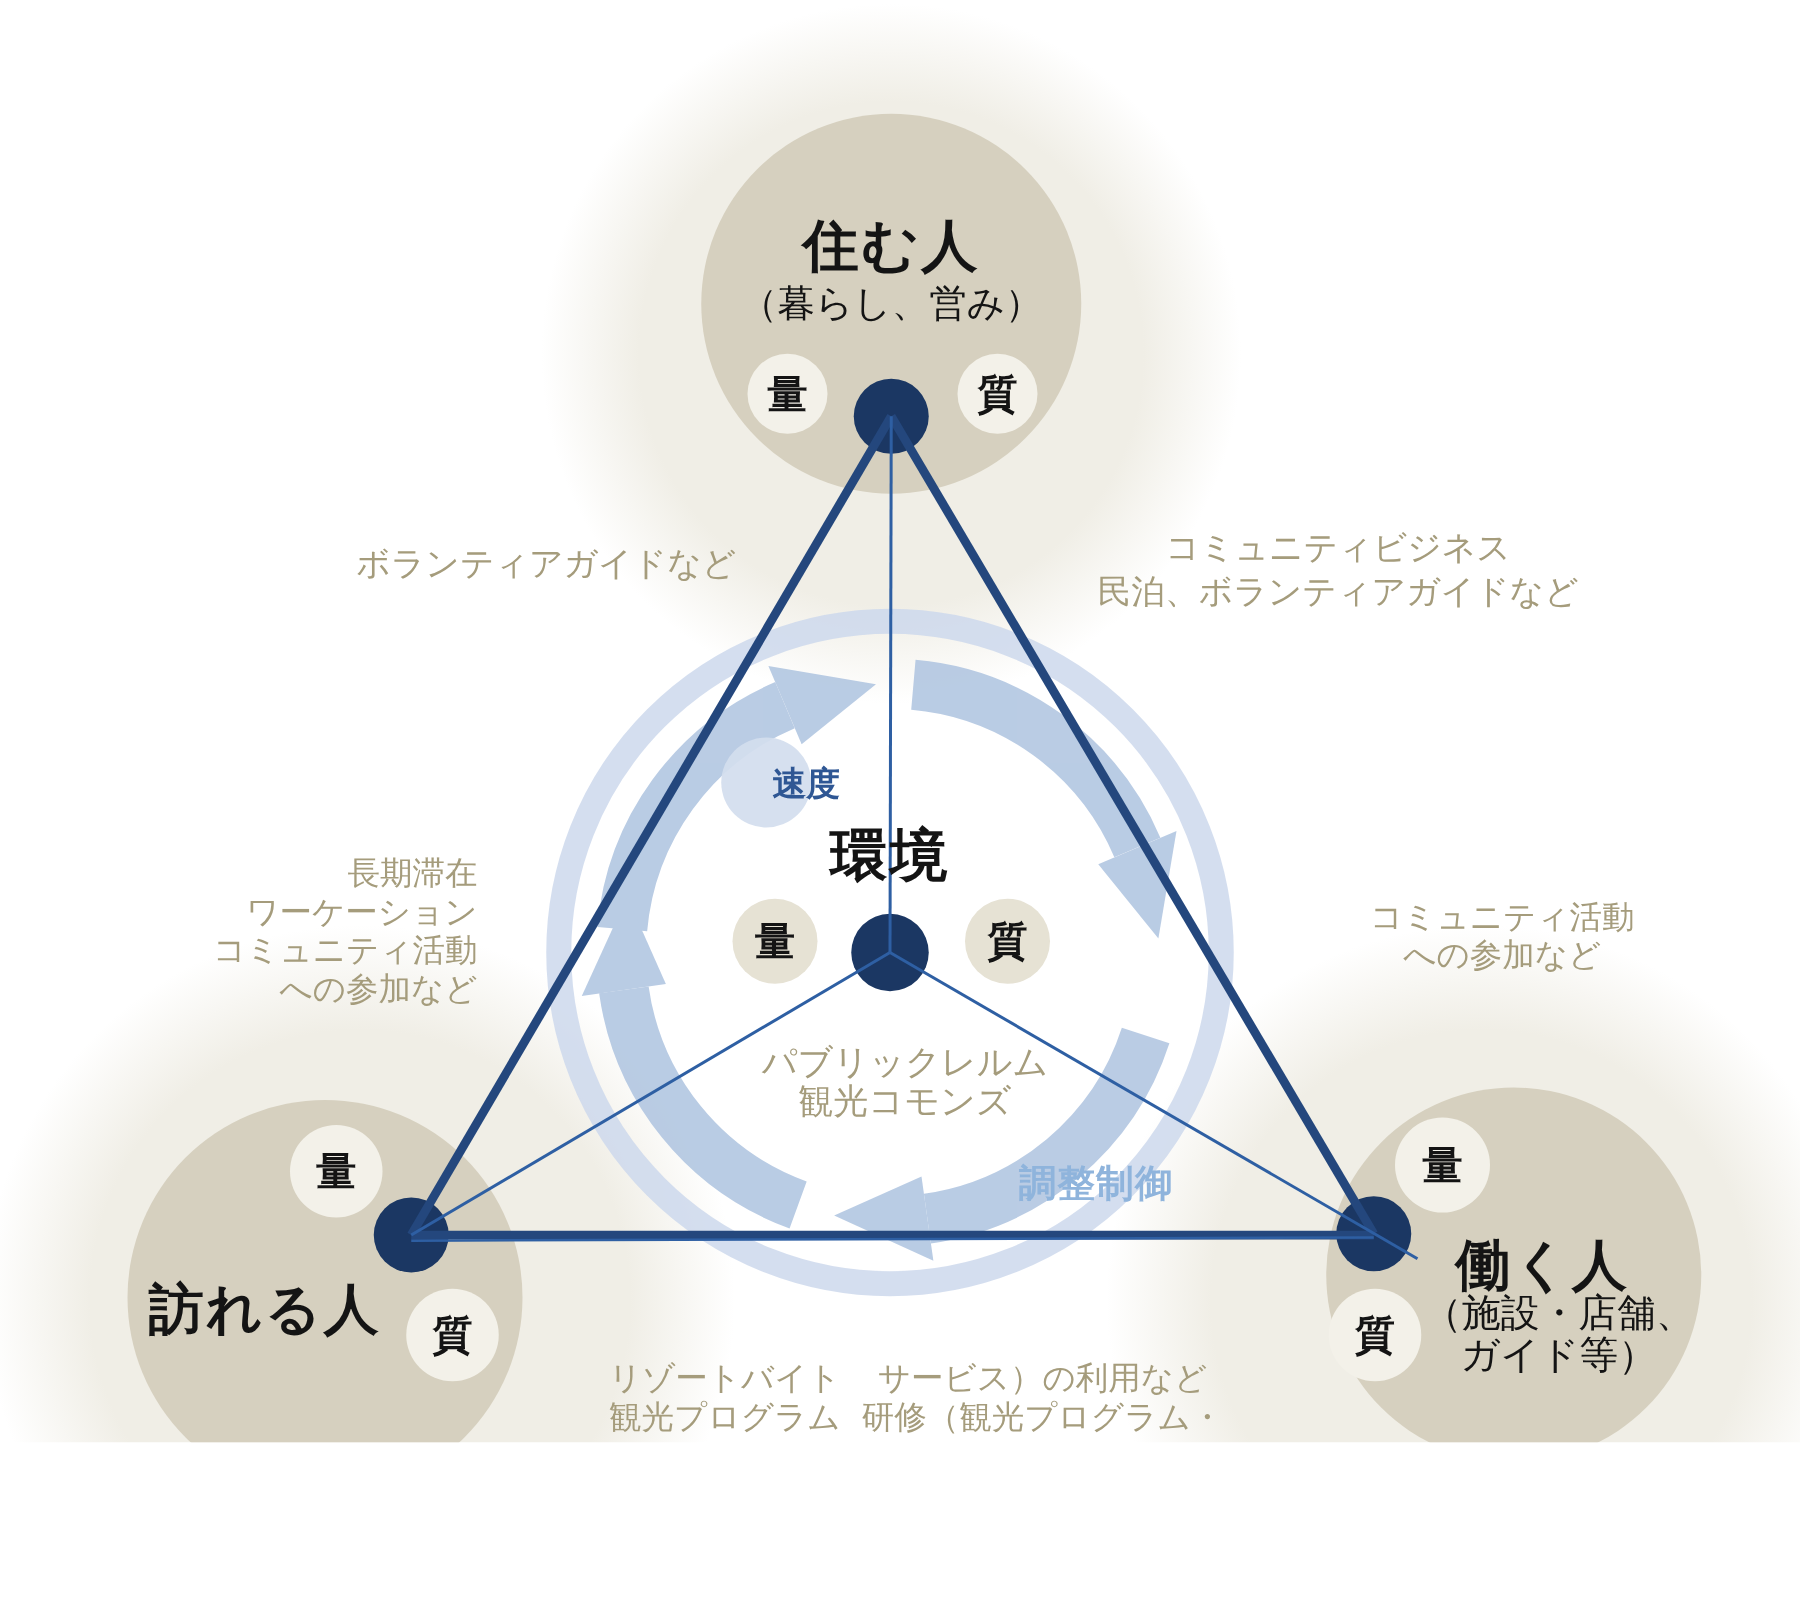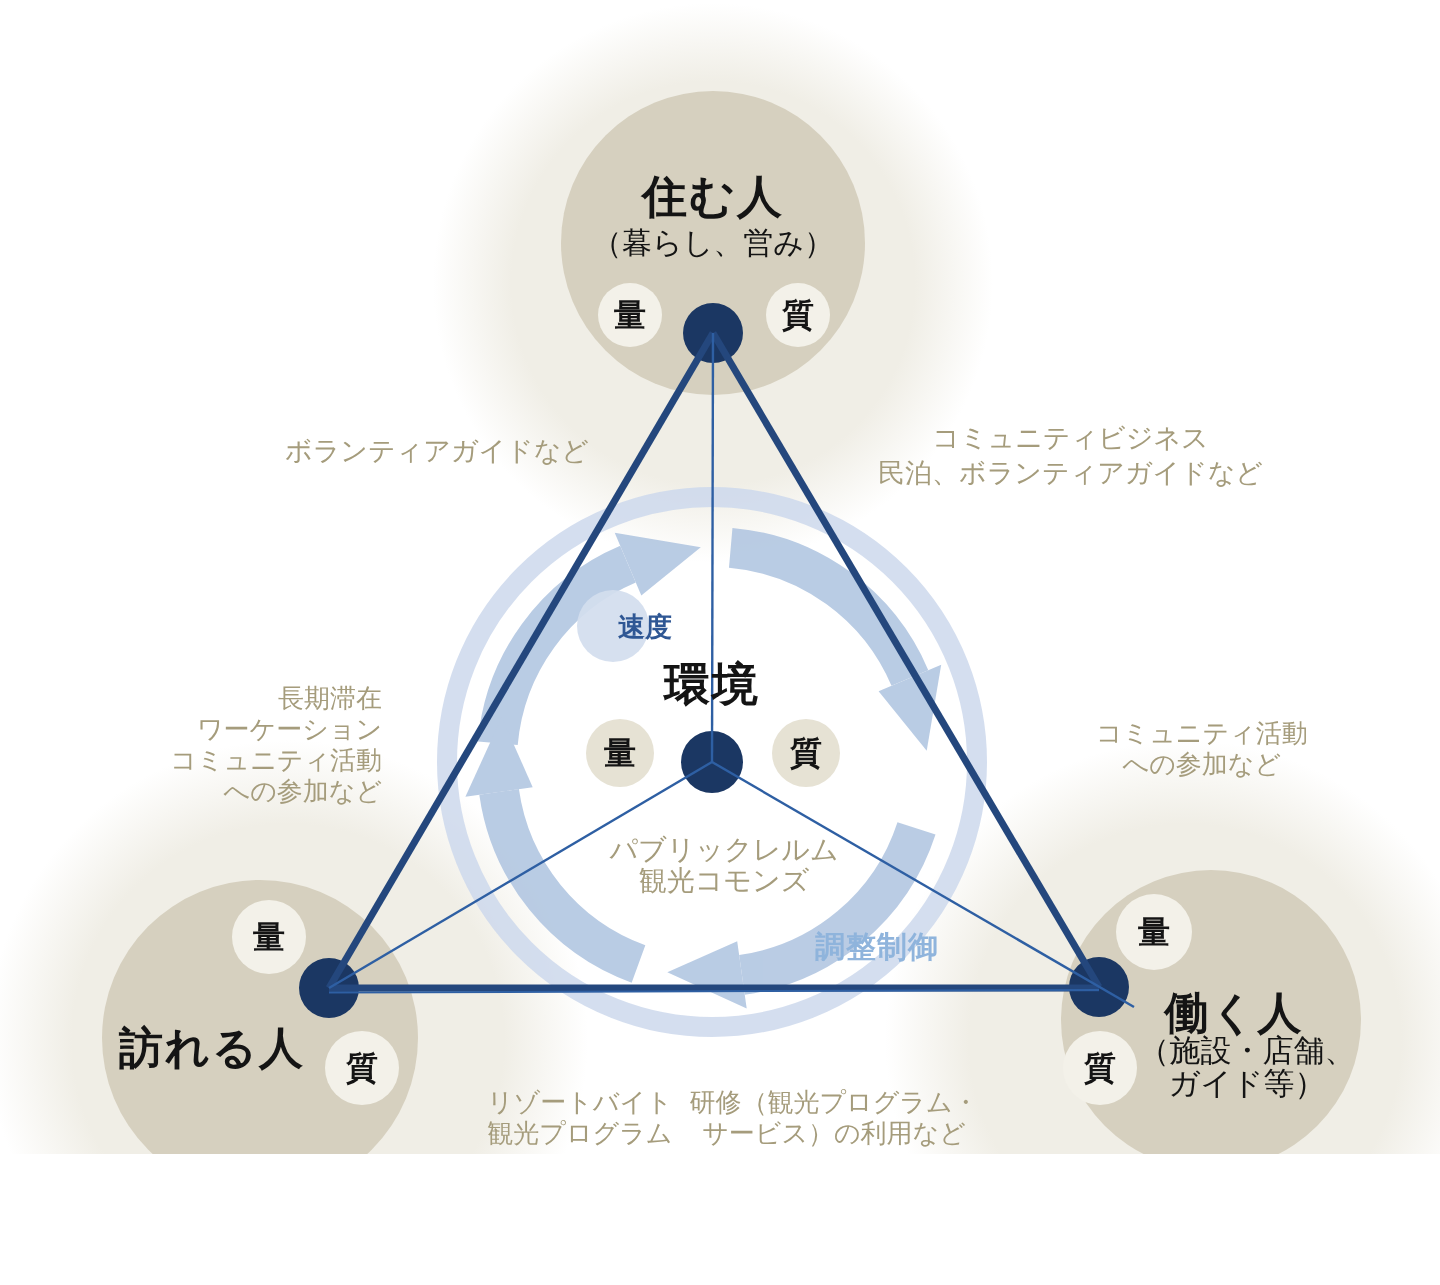--- a/index.html
+++ b/index.html
@@ -121,22 +121,22 @@
     <div class="line">コミュニティ活動</div>
     <div class="line">への参加など</div>
   </div>
 
   <div class="lbl l khaki f26 lh31" style="left:463px;top:1118px">
     <div class="line">リゾートバイト</div>
     <div class="line">観光プログラム</div>
   </div>
 
   <div class="lbl c khaki f26 lh31" style="left:822px;top:1118px">
+    <div class="line">サービス）の利用など</div>
     <div class="line">研修（観光プログラム・</div>
-    <div class="line">サービス）の利用など</div>
   </div>
 
   <div class="lbl c speed-txt f27" style="left:645px;top:627px">速度</div>
   <div class="lbl c title f46" style="left:712px;top:685px">環境</div>
   <div class="lbl c chip-txt" style="left:620px;top:754px">量</div>
   <div class="lbl c chip-txt" style="left:806px;top:754px">質</div>
 
   <div class="lbl c khaki f28 lh31" style="left:712px;top:865px">
     <div class="line">パブリックレルム</div>
     <div class="line">観光コモンズ</div>

